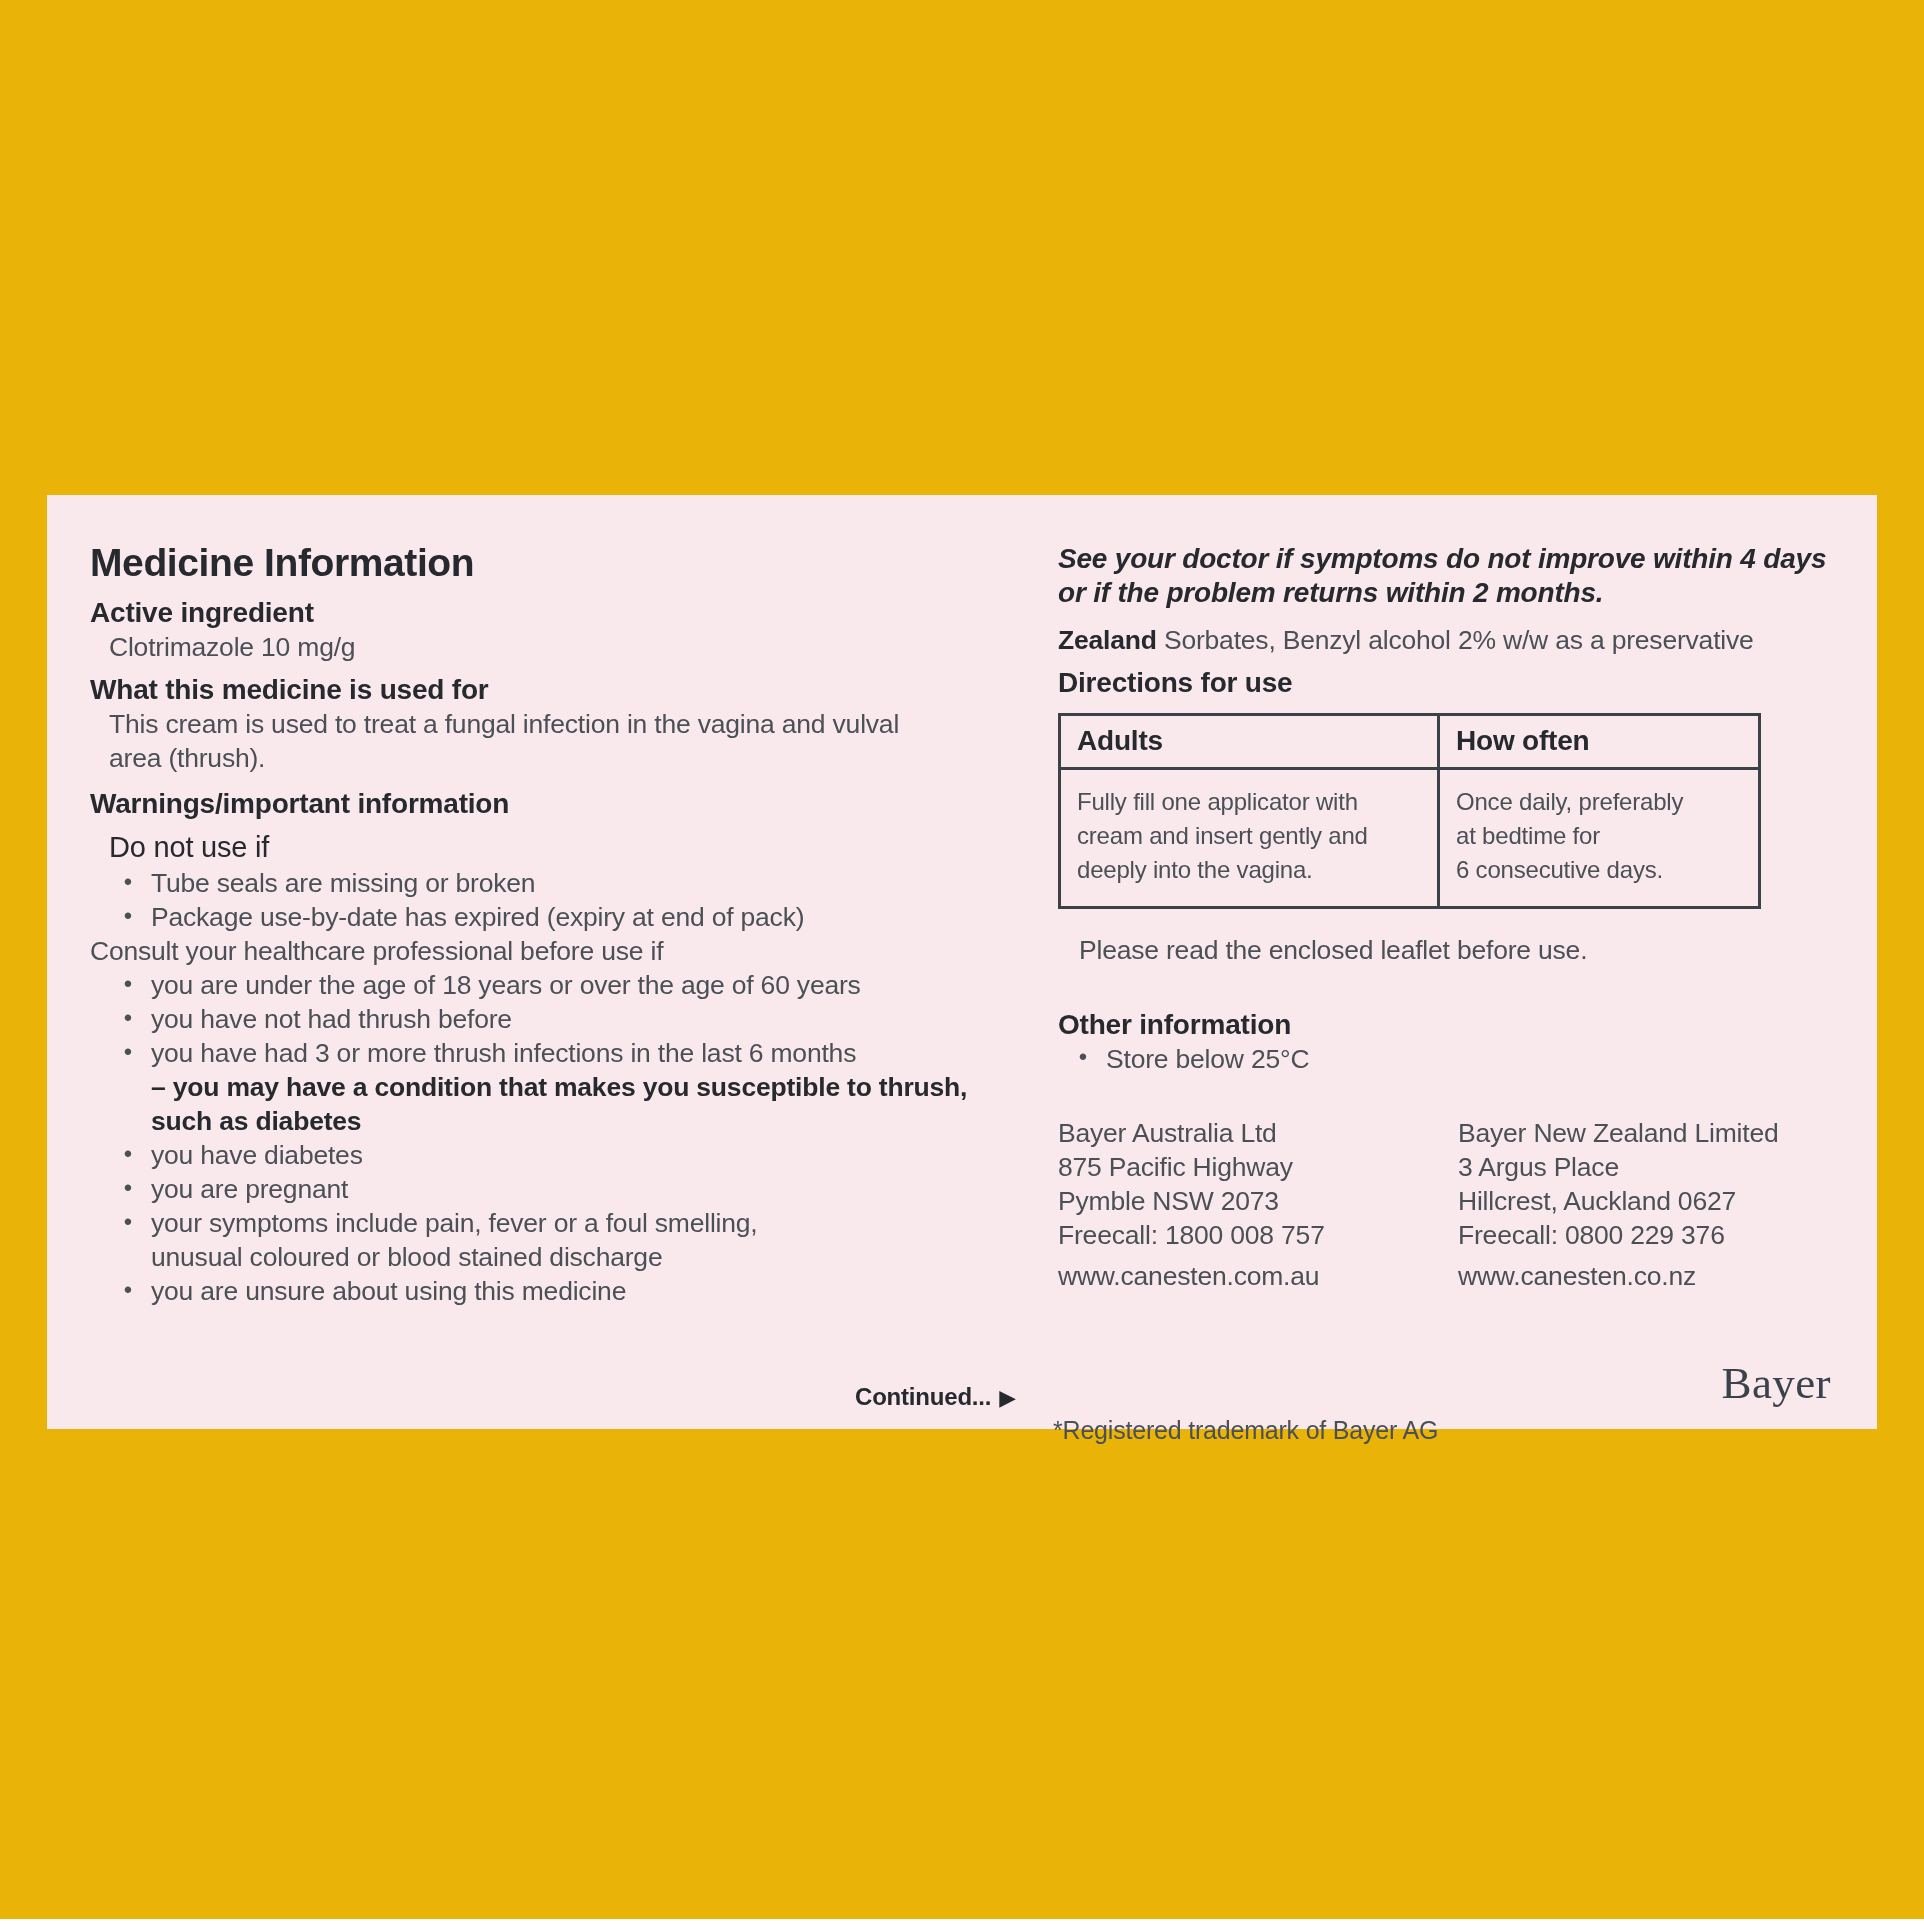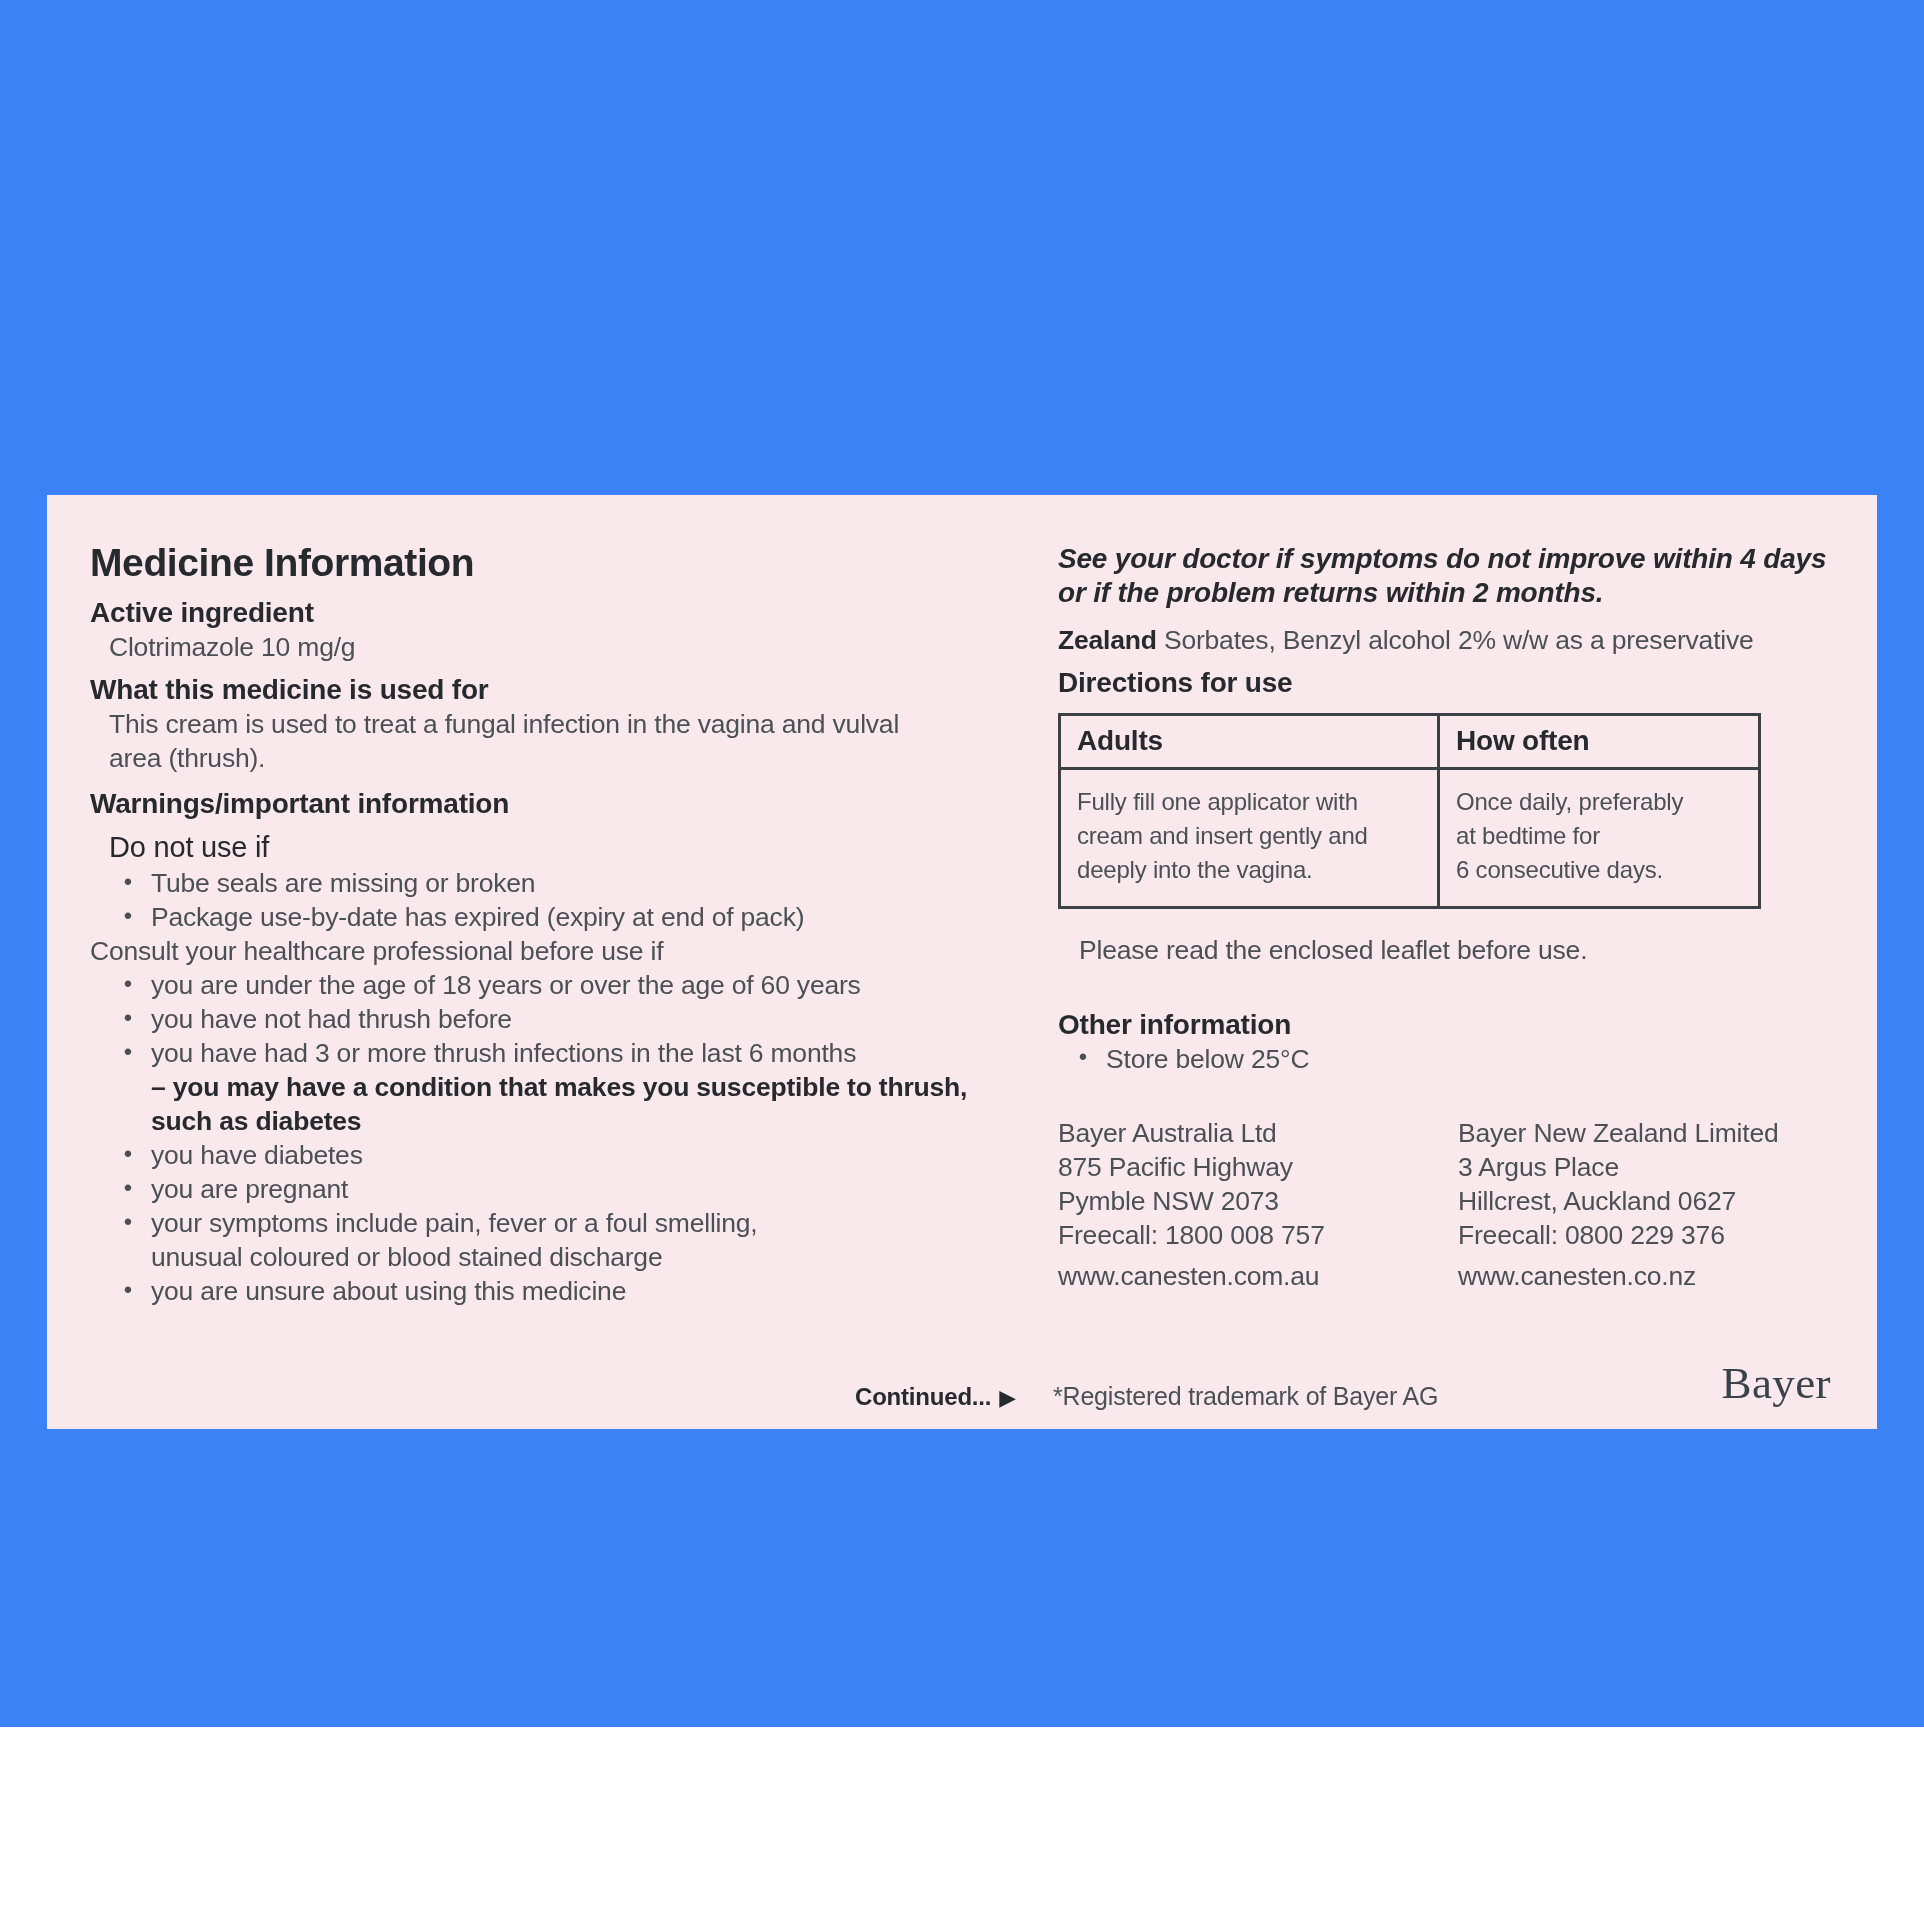--- a/index.html
+++ b/index.html
@@ -3,21 +3,21 @@
 <meta charset="utf-8">
 <style>
   * { margin:0; padding:0; box-sizing:border-box; }
   html,body { background:#ffffff; }
   body {
     width:1925px; height:1925px;
     font-family:"Liberation Sans","DejaVu Sans",sans-serif;
     -webkit-font-smoothing:antialiased;
   }
   .canvas {
-    position:relative; width:1925px; height:1727px; background:#3b82f6; overflow:hidden;
+    position:relative; width:1925px; height:1919px; background:#eab308; overflow:hidden;
   }
   .panel {
     position:absolute; left:47px; top:495px; width:1830px; height:934px;
     background:var(--panel-bg,#FAE9EC);
     color:var(--body,#4A5056);
     letter-spacing:-0.2px;
   }
   .col-left {
     position:absolute; left:43px; top:45px; width:922px;
     font-size:26.5px; line-height:34px;
@@ -85,21 +85,21 @@
   .address-col { width:400px; }
   .address-lines { white-space:pre-line; }
   .address-website { margin-top:7.2px; }
   .footer-continued {
     position:absolute; left:808px; top:887px;
     font-size:24px; line-height:30.5px; font-weight:bold;
     color:var(--heading,#26292E); letter-spacing:-0.2px;
   }
   .footer-continued .arrow { font-size:21.7px; margin-left:8px; }
   .footer-trademark {
-    position:absolute; left:1006px; top:885px;
+    position:absolute; left:1006px; top:919px;
     font-size:25px; line-height:32px; color:var(--body,#4A5056);
     letter-spacing:-0.2px;
   }
   .footer-logo {
     position:absolute; right:46px; top:863px;
     font-family:"Liberation Serif","DejaVu Serif",serif;
     font-size:45px; line-height:50px; color:var(--logo,#3A424C);
     letter-spacing:0.4px;
   }
 </style>

